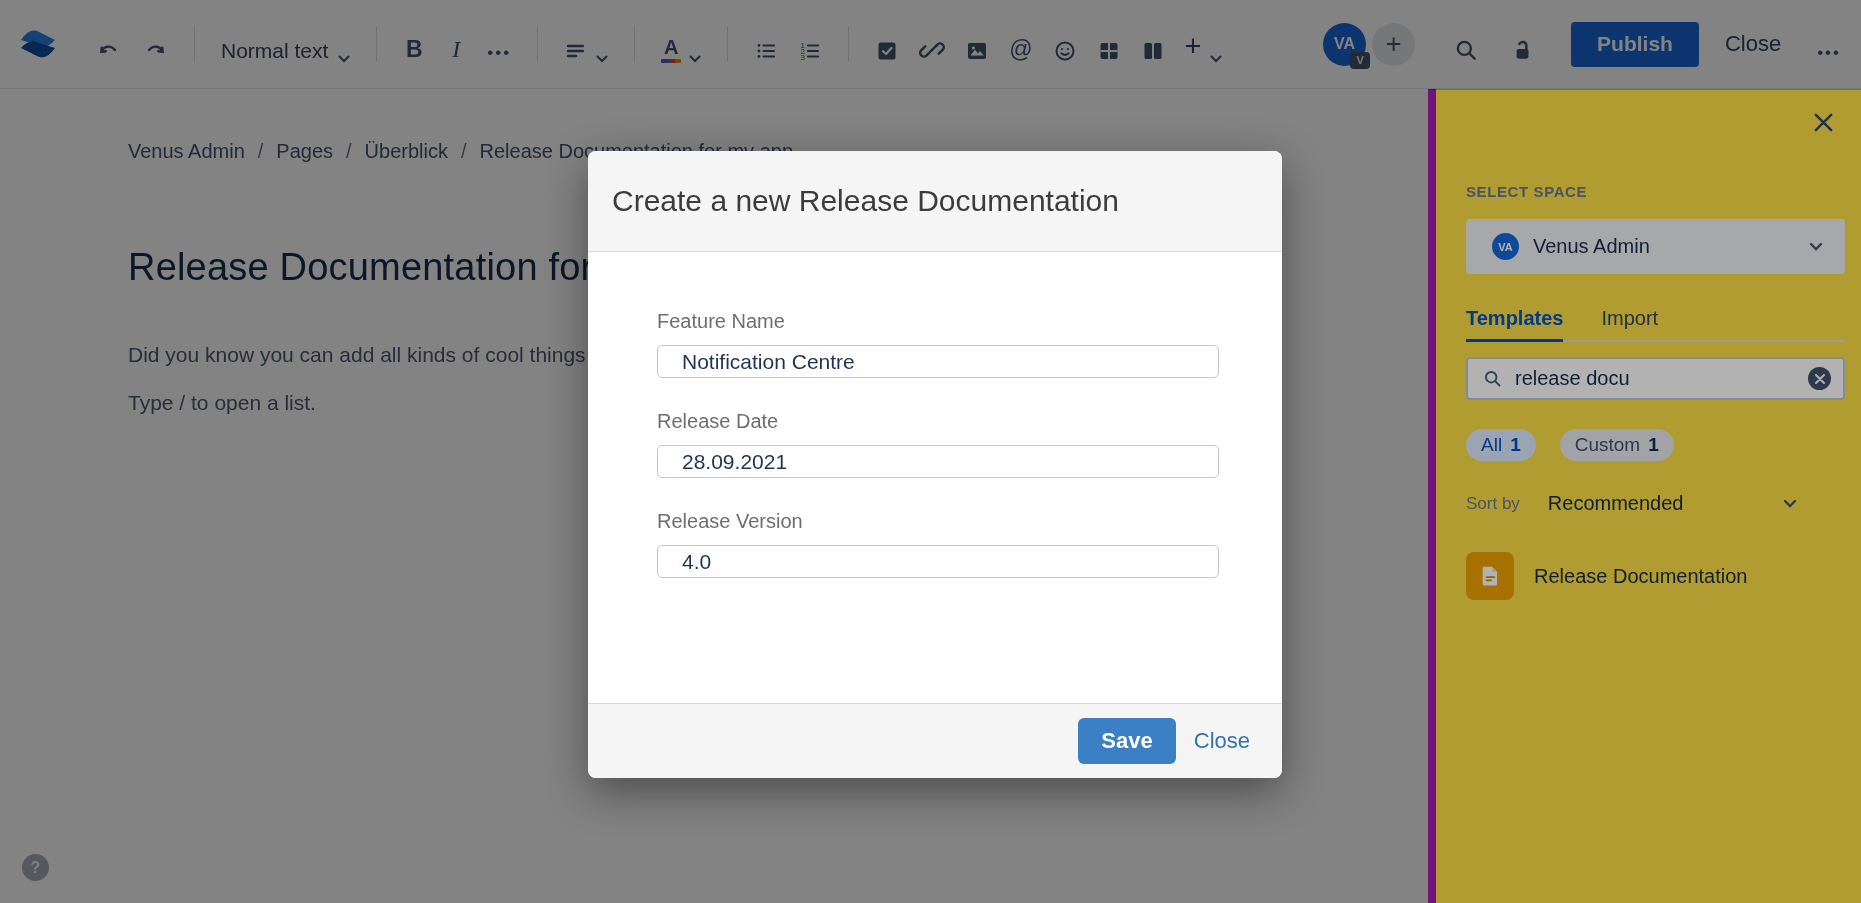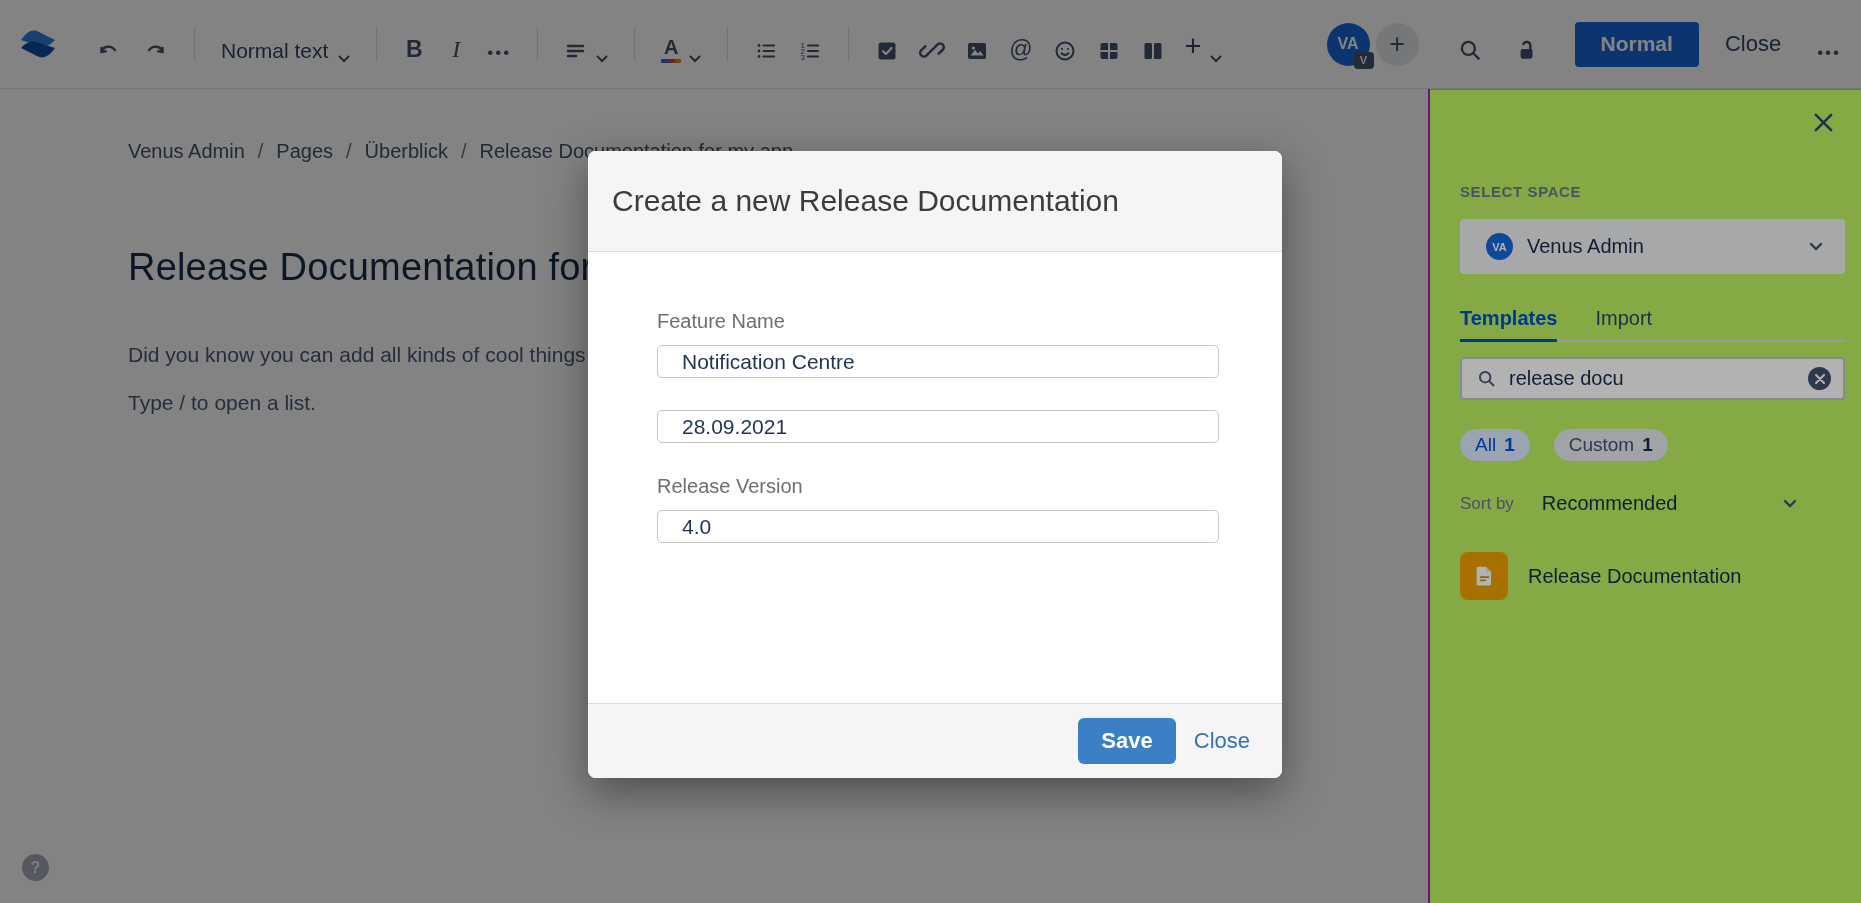--- a/index.html
+++ b/index.html
@@ -67,21 +67,21 @@
   .body-p.first { margin-top:54px; }
   .body-p.second { margin-top:24px; }
   .help-btn {
     position:absolute; left:22px; bottom:22px; width:27px; height:27px; border-radius:50%;
     background:#A5ADBA; color:#F4F6F8; font-size:16px; font-weight:bold;
     display:flex; align-items:center; justify-content:center; cursor:pointer;
   }
   
   .sidebar {
     position:absolute; left:1428px; top:89px; right:0; bottom:0;
-    background:#bef264; border-left:2px solid #a21caf;
+    background:#fde047; border-left:8px solid #a21caf;
     padding:0 16px 2px 30px; z-index:5;
   }
   .sb-close { position:absolute; top:22px; right:26px; color:#344563; cursor:pointer; }
   .sb-section-label {
     margin-top:94px; font-size:15px; font-weight:bold; letter-spacing:.6px; color:#6B778C;
   }
   .space-selector {
     margin-top:19px; height:55px; background:#F0F1F4; border-radius:4px;
     display:flex; align-items:center; padding:0 22px 0 26px; cursor:pointer;
   }
@@ -294,21 +294,21 @@
       <circle cx="10.5" cy="10.5" r="6"></circle>
         <path d="M15 15 L20 20"></path>
     </svg>
   </div>
   <div class="tb-btn" style="margin-left:14px">
     <svg width="26" height="26" viewBox="0 0 24 24">
       <rect x="7" y="11" width="11" height="9" rx="2" fill="currentColor"></rect>
       <path d="M16 11 V7.8 A3.4 3.4 0 0 0 9.6 6.4" fill="none" stroke="currentColor" stroke-width="2.3" stroke-linecap="round"></path>
     </svg>
   </div>
-  <button class="publish-btn">Normal</button>
+  <button class="publish-btn">Publish</button>
   <span class="close-label">Close</span>
   <div class="tb-btn dots-glyph overflow-btn">•••</div>
 </div>
 
 <div class="main">
   <div class="breadcrumb">
     <span class="crumb">Venus Admin</span>
     <span class="crumb-sep">/</span>
     <span class="crumb">Pages</span>
     <span class="crumb-sep">/</span>
@@ -390,20 +390,21 @@
 <div class="dialog">
   <div class="dialog-header">
     <span class="dialog-title">Create a new Release Documentation</span>
   </div>
   <div class="dialog-body">
     <div class="field">
       <label class="field-label">Feature Name</label>
       <input value="Notification Centre" style="">
     </div>
     <div class="field">
+      <label class="field-label">Release Date</label>
       <input value="28.09.2021" style="">
     </div>
     <div class="field">
       <label class="field-label">Release Version</label>
       <input value="4.0" style="">
     </div>
   </div>
   <div class="dialog-footer">
     <button class="save-btn">Save</button>
     <span class="dlg-close-link">Close</span>

